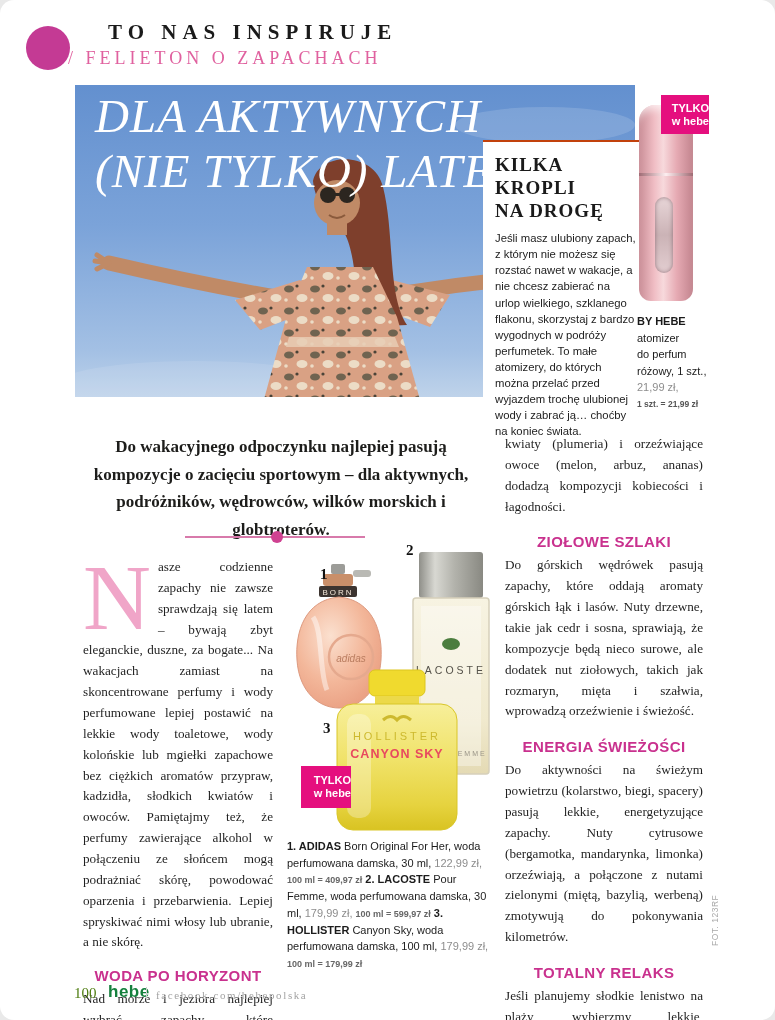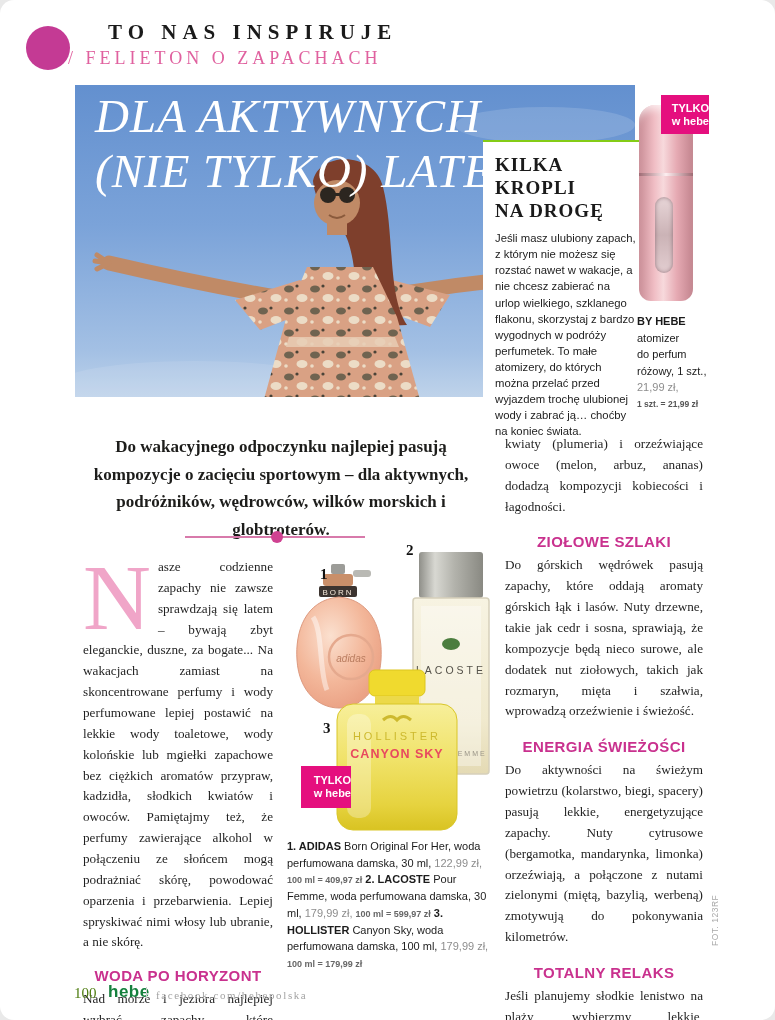--- a/index.html
+++ b/index.html
@@ -9,21 +9,21 @@
   
   .kicker-dot{position:absolute;left:26px;top:26px;width:44px;height:44px;border-radius:50%;background:#c43a94;}
   .kicker{position:absolute;left:76px;top:20px;font-family:"Liberation Serif",serif;font-weight:bold;font-size:21px;letter-spacing:6px;color:#1a1a1a;white-space:nowrap;margin-left:32px;}
   .subkicker{position:absolute;left:68px;top:48px;font-family:"Liberation Serif",serif;font-size:18px;letter-spacing:4px;color:#e0619f;white-space:nowrap;}
 
   
   .hero{position:absolute;left:75px;top:85px;width:560px;height:312px;background:linear-gradient(180deg,#6390cf 0%,#7ba3d9 45%,#a3c0e4 85%,#bfd3ea 100%);overflow:hidden;}
   .headline{position:absolute;left:20px;top:4px;font-family:"Liberation Serif",serif;font-style:italic;font-size:47px;line-height:1.17;color:#fff;letter-spacing:1px;white-space:nowrap;}
 
   
-  .sidebox{position:absolute;left:483px;top:140px;width:163px;height:272px;background:#fff;border-top:2px solid #84cc16;box-sizing:border-box;padding:10px 10px 0 12px;}
+  .sidebox{position:absolute;left:483px;top:140px;width:163px;height:272px;background:#fff;border-top:2px solid #c2410c;box-sizing:border-box;padding:10px 10px 0 12px;}
   .sidebox h2{margin:2px 0 8px;font-family:"Liberation Serif",serif;font-weight:bold;font-size:19px;line-height:1.2;color:#1a1a1a;letter-spacing:1px;}
   .sidebox p{margin:0;font-size:11.3px;line-height:1.42;color:#222;}
 
   
   .atomcol{position:absolute;left:637px;top:95px;width:78px;}
   .badge{background:#e50f7e;color:#fff;font-weight:bold;text-align:right;display:flex;flex-direction:column;justify-content:center;}
   .badge .b1{font-size:11px;line-height:1.15;}
   .badge .b2{font-size:11px;line-height:1.15;}
   .badge-hero{position:absolute;left:24px;top:0;width:48px;height:39px;z-index:3;}
   .atomizer{position:absolute;left:2px;top:10px;width:54px;height:196px;border-radius:16px 16px 12px 12px;

